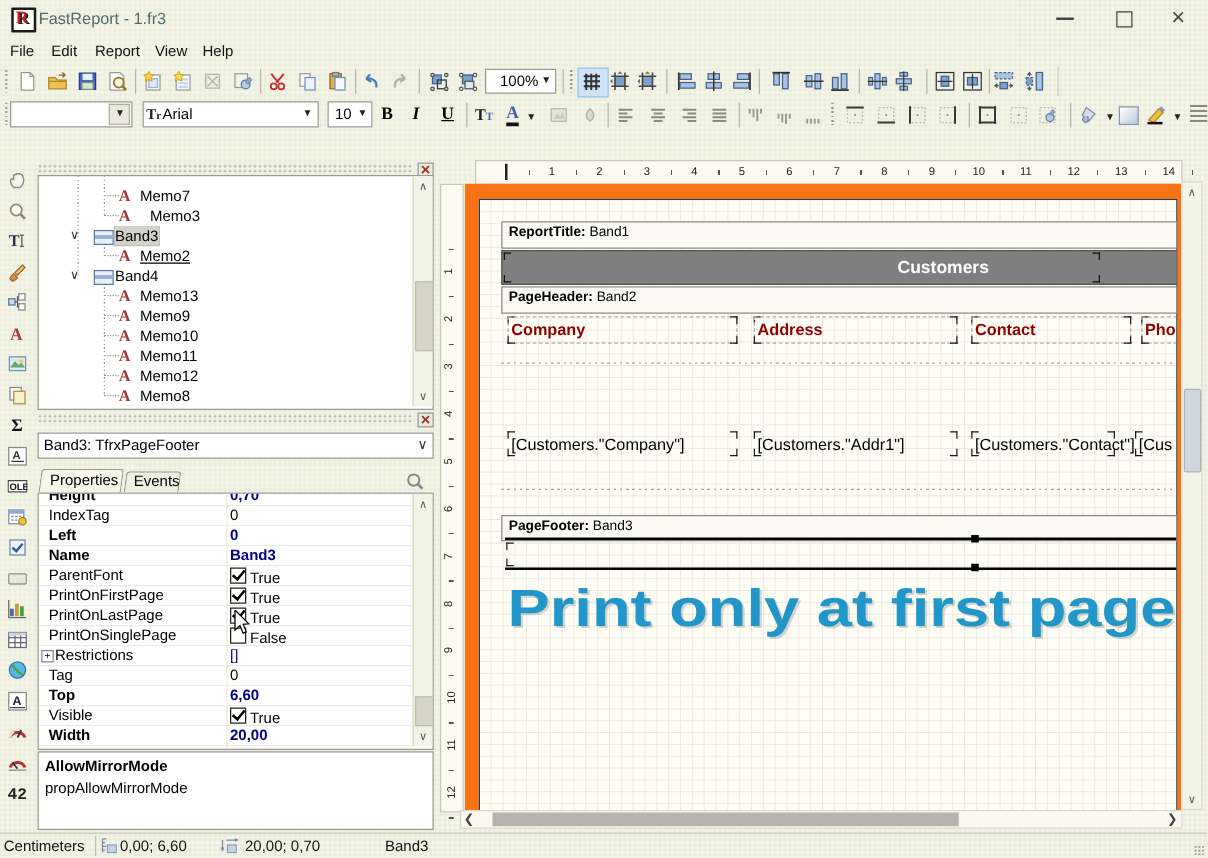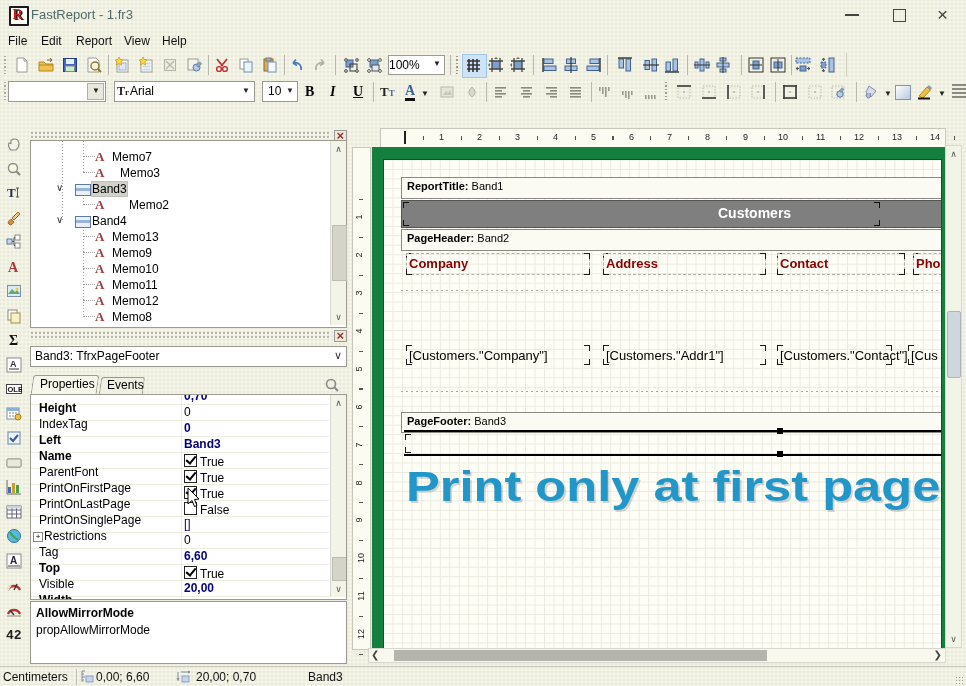--- a/index.html
+++ b/index.html
@@ -18,21 +18,21 @@
 .closeico::before{content:"×";position:absolute;left:1.5px;top:-3px;color:#a03030;font-size:13px;font-weight:bold;}
 .treerow{position:absolute;left:0;width:298px;height:16px;font-size:12px;}
 .tline{position:absolute;top:7px;width:12px;border-top:1px dotted #9a9a9a;}
 .ticoA{position:absolute;top:0px;font-weight:bold;font-size:13px;color:#a83838;font-family:"Liberation Serif",serif;}
 .tlabel{position:absolute;top:1px;color:#000;}
 .tlabel.sel{background:#d2d2ca;outline:1px solid #c0c0b8;}
 .chev{position:absolute;top:1px;font-size:10px;color:#333;}
 .bandico{position:absolute;top:3px;width:14px;height:10px;border:1px solid #5a7aa8;background:linear-gradient(#e8f0fa 0 3px,#9ab4d8 3px 6px,#e8f0fa 6px);}
 .sbarrow{position:absolute;left:0;width:15px;height:14px;font-size:9px;color:#555;text-align:center;line-height:14px;}
 .prow{position:absolute;left:0;width:298px;height:16px;font-size:12px;border-bottom:1px solid #ececdf;}
-.prow .lb{position:absolute;left:8px;top:1px;margin-top:12px;}
+.prow .lb{position:absolute;left:8px;top:1px;}
 .prow .vl{position:absolute;left:153px;top:1px;}
 .prow.b .lb,.prow.b .vl{font-weight:bold;}
 .prow.b .vl{color:#000080;}
 .pdiv{position:absolute;left:150px;top:0;width:1px;height:210px;background:#ececdf;}
 .cb{display:inline-block;width:11px;height:11px;border:1.5px solid #222;background:#fff;position:relative;top:1px;margin-right:3px;}
 .cb.on::before{content:"";position:absolute;left:1px;top:1px;width:8px;height:4px;border-left:2px solid #000;border-bottom:2px solid #000;transform:rotate(-50deg);}
 .hnum{position:absolute;top:3px;font-size:9px;color:#222;}
 .vnum{position:absolute;left:3px;font-size:9px;color:#222;transform:rotate(-90deg);}
 .bandstrip{position:absolute;background:#fbfbf3;border:1px solid #8a8a82;font-size:11px;padding:2px 0 0 5px;white-space:nowrap;}
 .memo{position:absolute;background:transparent;}
@@ -146,21 +146,21 @@
     </svg>
 <svg class="abs" style="left:365.5px;top:56.5px;" width="17" height="17" viewBox="0 0 17 17">
       <rect x="4" y="3" width="8" height="7" fill="#7ca0cc" stroke="#44608c"></rect>
       <rect x="6" y="8" width="7" height="6" fill="#dce8f4" stroke="#555"></rect>
       <circle cx="3" cy="3" r="1.4" fill="#fff" stroke="#555"></circle>
       <circle cx="14" cy="3" r="1.4" fill="#fff" stroke="#555"></circle>
       <circle cx="3" cy="14" r="1.4" fill="#fff" stroke="#555"></circle>
       <circle cx="14" cy="14" r="1.4" fill="#fff" stroke="#555"></circle>
     </svg>
 <div class="abs white" style="left:388px;top:55px;width:55px;height:18px;border:1px solid #9a9a90;font-size:12px;">
-      <span class="abs" style="left:0;top:2px;">100%</span>
+      <span class="abs" style="left:11px;top:2px;">100%</span>
       <span class="abs" style="right:3px;top:3px;font-size:8px;color:#222;">▼</span>
     </div>
 <div class="abs" style="left:450px;top:55px;width:1px;height:20px;background:#b8b8ac;"></div>
 <div class="abs" style="left:456px;top:56px;width:2px;height:18px;background-image:repeating-linear-gradient(#999 0 1.5px,transparent 1.5px 3.5px);"></div>
 <div class="abs" style="left:462px;top:54px;width:23px;height:22px;background:#cfe3f6;border:1px solid #9ec4e8;"></div>
 <svg class="abs" style="left:465.5px;top:57.5px;" width="15" height="15" viewBox="0 0 15 15">
       <path d="M3 1 v13 M7 1 v13 M11 1 v13 M1 3 h13 M1 7 h13 M1 11 h13" stroke="#333" stroke-width="1.6" fill="none"></path>
     </svg>
 <svg class="abs" style="left:488px;top:57px;" width="16" height="16" viewBox="0 0 16 16">
       <rect x="4" y="4" width="8" height="8" fill="#7ca0cc"></rect>
@@ -505,21 +505,21 @@
           <span class="tlabel" style="left:89px;">Memo3</span>
         </div>
     <div class="treerow" style="top:40px;">
           <span class="chev" style="left:25px;">∨</span>
           <span class="bandico" style="left:44px;"></span>
           <span class="tlabel sel" style="left:61px;">Band3</span>
         </div>
     <div class="treerow" style="top:56px;">
           <i class="tline" style="left:52px;"></i>
           <span class="ticoA" style="left:64px;">A</span>
-          <span class="tlabel" style="left:98px;">Memo2</span>
+          <span class="tlabel" style="left:81px;text-decoration:underline;">Memo2</span>
         </div>
     <div class="treerow" style="top:72px;">
           <span class="chev" style="left:25px;">∨</span>
           <span class="bandico" style="left:44px;"></span>
           <span class="tlabel" style="left:61px;">Band4</span>
         </div>
     <div class="treerow" style="top:88px;">
           <i class="tline" style="left:52px;"></i>
           <span class="ticoA" style="left:64px;">A</span>
           <span class="tlabel" style="left:81px;">Memo13</span>
@@ -679,21 +679,21 @@
         <span class="vnum" style="top:254px;">6</span>
         <span class="vnum" style="top:292px;">7</span>
         <span class="vnum" style="top:330px;">8</span>
         <span class="vnum" style="top:367px;">9</span>
         <span class="vnum" style="top:405px;">10</span>
         <span class="vnum" style="top:443px;">11</span>
         <span class="vnum" style="top:481px;">12</span>
     <div class="abs" style="left:6px;top:51px;width:4px;height:466px;background-image:repeating-linear-gradient(180deg,#555 0 1px,transparent 1px 37.9px);"></div>
   </div>
 
-  <div class="abs" style="left:25px;top:19px;width:573px;height:501px;background:#15803d;overflow:hidden;">
+  <div class="abs" style="left:25px;top:19px;width:573px;height:501px;background:#f97316;overflow:hidden;">
 
     <div class="abs" style="left:11px;top:12px;width:557px;height:489px;background:#fefef6;border:1px solid #3a3a3a;overflow:hidden;
       background-image:linear-gradient(#eaeadf 1px,transparent 1px),linear-gradient(90deg,#eaeadf 1px,transparent 1px);
       background-size:9.475px 9.475px;background-position:8.5px 9px;">
 
       <div class="bandstrip" style="left:17px;top:17px;width:560px;height:18px;"><b>ReportTitle:</b>&nbsp;Band1</div>
 
       <div class="abs" style="left:17px;top:40px;width:560px;height:26px;background:#7f7f7f;border:1px solid #555;">
         <span class="abs txt" style="left:316px;top:4px;color:#fff;font-weight:bold;font-size:14px;">Customers</span>
         <i class="abs" style="left:1px;top:1px;width:5px;height:5px;border-left:1.5px solid #111;border-top:1.5px solid #111;"></i>

